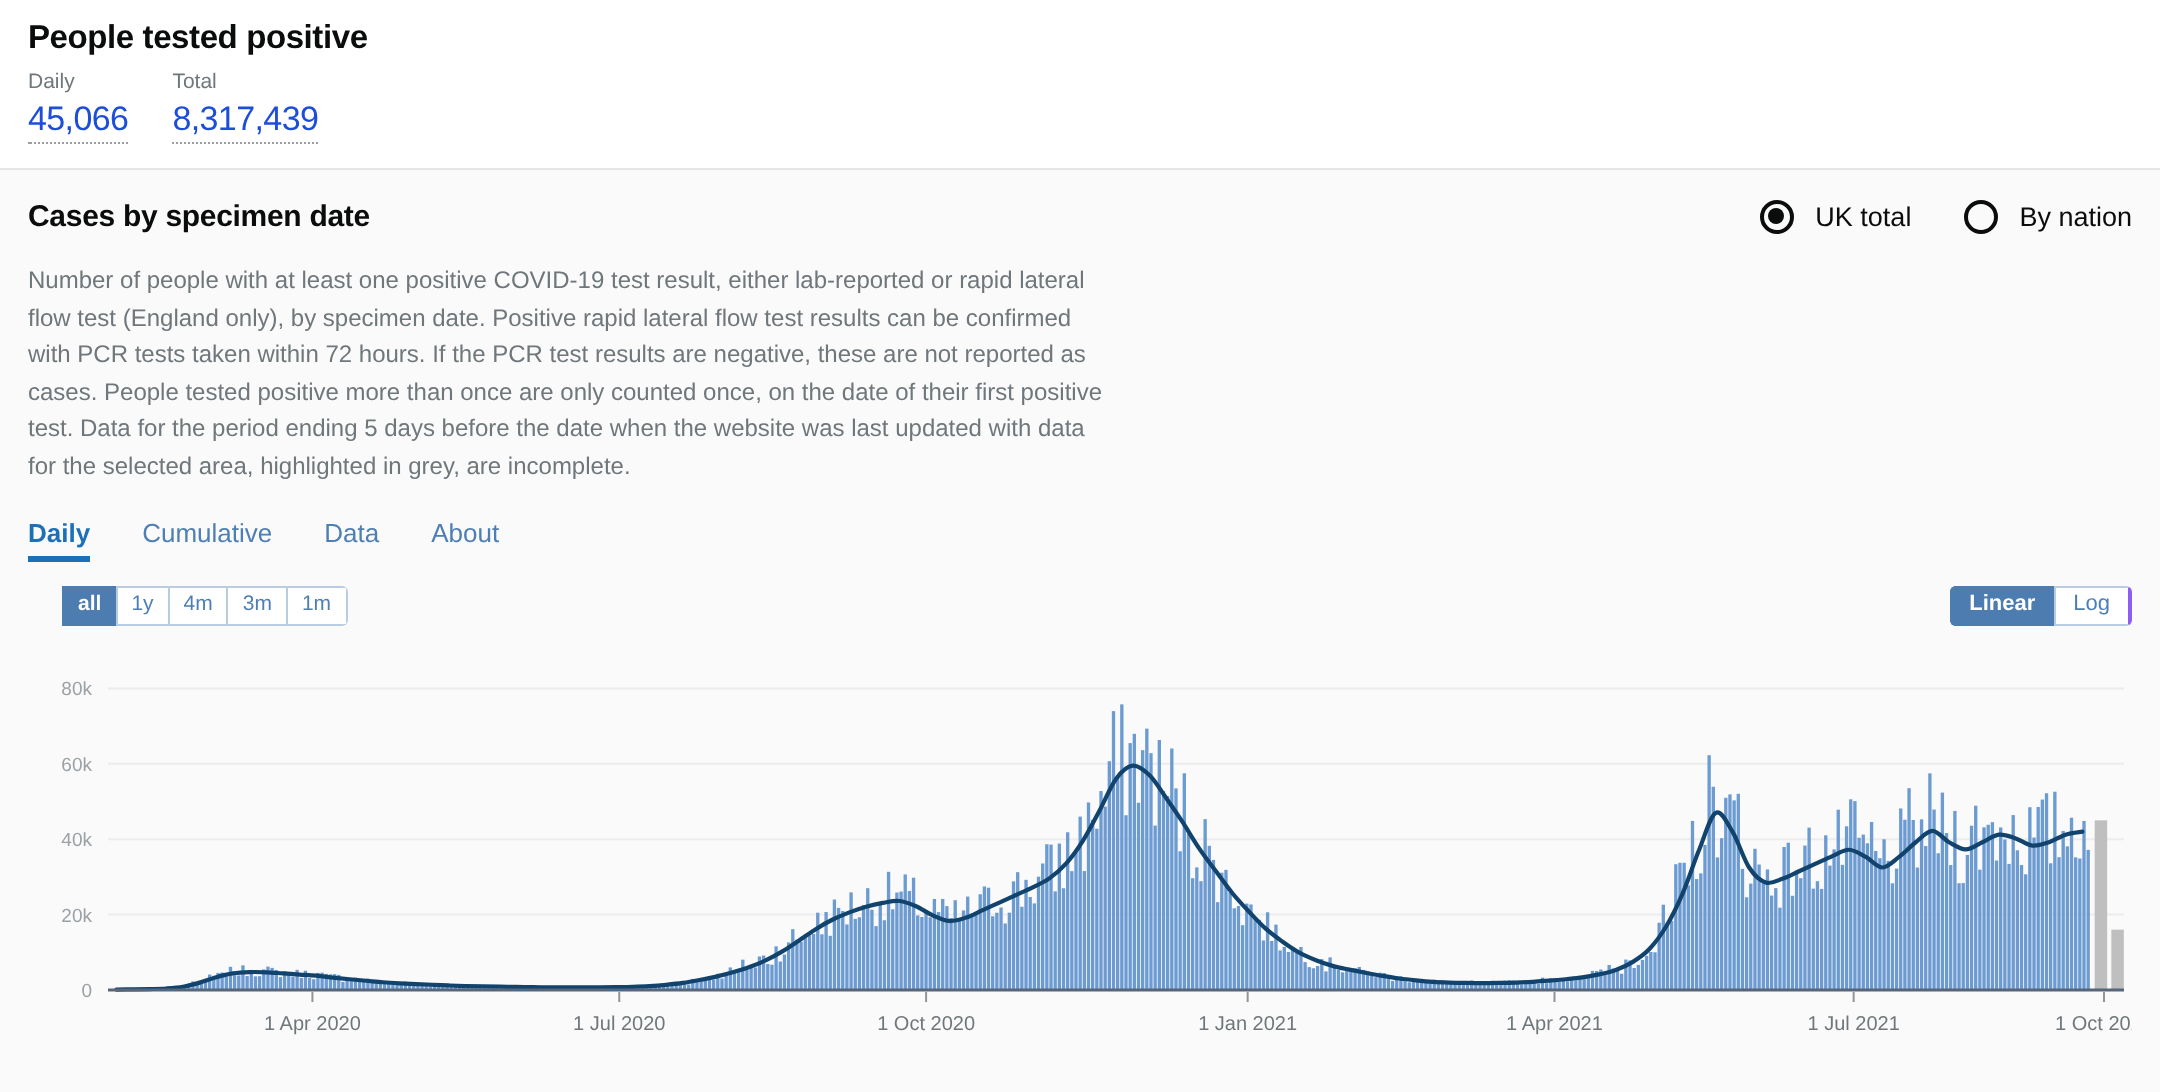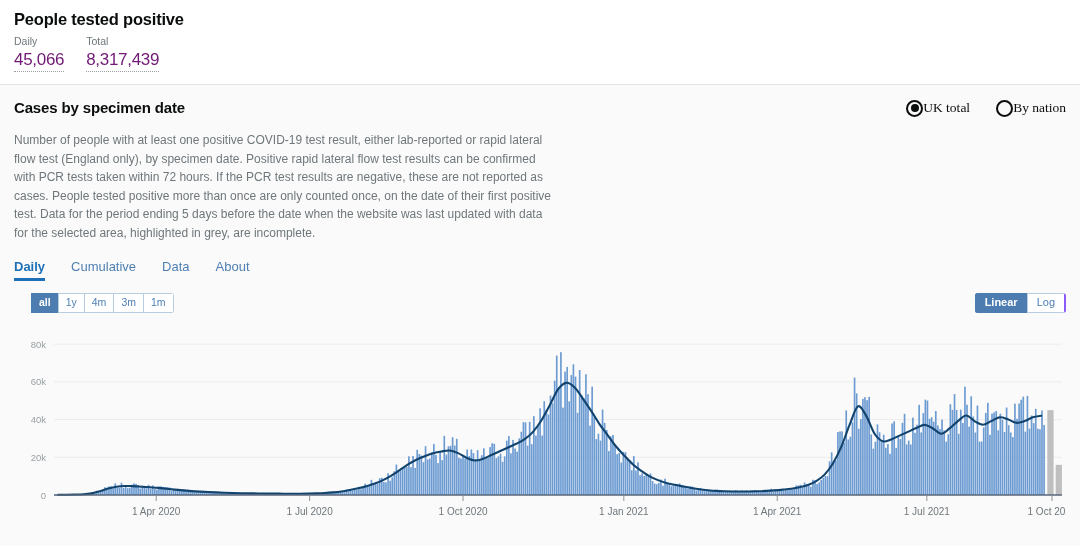--- a/index.html
+++ b/index.html
@@ -16,32 +16,32 @@
   
   .top-header { padding: 10px 14px 12px 14px; background: #ffffff; }
   .top-title {
     font-size: 16.5px; font-weight: bold; letter-spacing: -0.2px;
     color: #0b0c0c; margin: 0 0 7px 0; line-height: 1.1;
   }
   .metrics { display: flex; align-items: flex-end; gap: 22px; }
   .metric { display: flex; flex-direction: column; }
   .metric-label { font-size: 10.5px; color: #6f777b; line-height: 1.2; margin-bottom: 1px; }
   .metric-value {
-    font-size: 17px; color: #701a75; line-height: 1.25;
+    font-size: 17px; color: #1d4ed8; line-height: 1.25;
     border-bottom: 1px dotted #9aa0a3; padding-bottom: 1px; letter-spacing: -0.3px;
   }
   .header-rule { height: 1px; background: #e5e5e5; width: 100%; }
 
   
   .card { background: #fafafa; padding: 14px 14px 0 14px; height: 462px; position: relative; }
-  .card-head { display: flex; align-items: center; justify-content: space-between; }
+  .card-head { display: flex; align-items: flex-end; justify-content: space-between; }
   .card-title { font-size: 15px; font-weight: bold; color: #0b0c0c; letter-spacing: -0.15px; margin: 0; }
 
   .radio-group { display: flex; align-items: center; gap: 26px; margin-top: 1px; }
-  .radio-item { display: flex; align-items: center; gap: 0; cursor: pointer; font-family: Liberation Serif, serif; }
+  .radio-item { display: flex; align-items: center; gap: 11px; cursor: pointer; }
   .radio-circle {
     width: 17px; height: 17px; border-radius: 50%;
     border: 2px solid #0b0c0c; background: #fafafa;
     display: flex; align-items: center; justify-content: center; flex: none;
   }
   .radio-circle.checked::after {
     content: ""; width: 8px; height: 8px; border-radius: 50%; background: #0b0c0c;
   }
   .radio-label { font-size: 13.5px; color: #0b0c0c; white-space: nowrap; }
 

